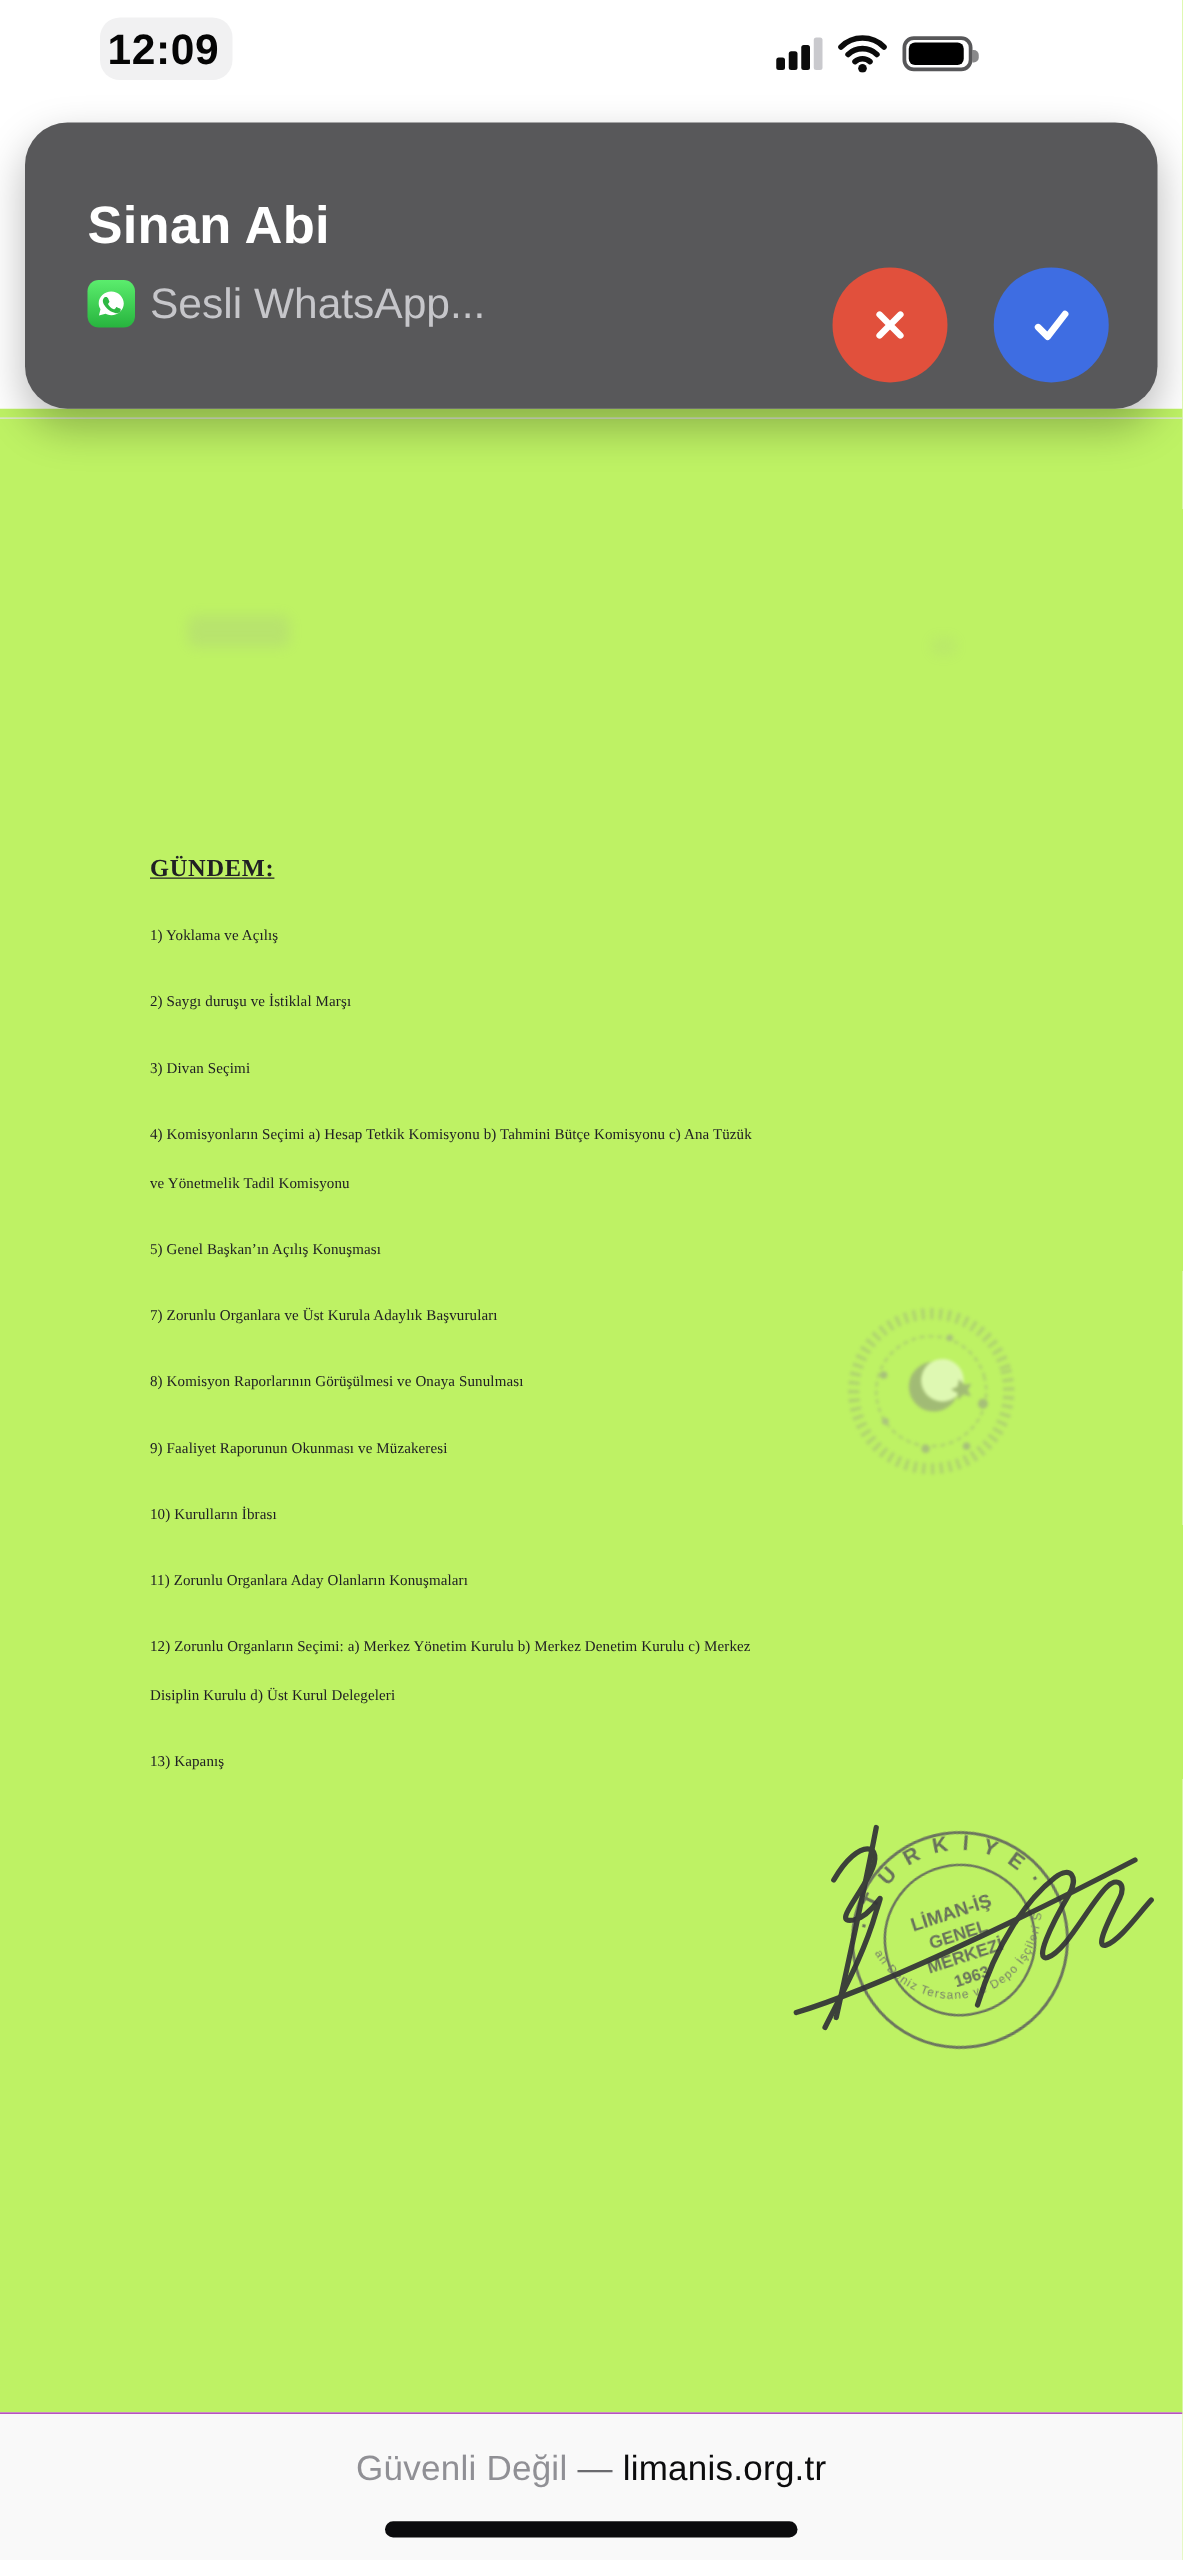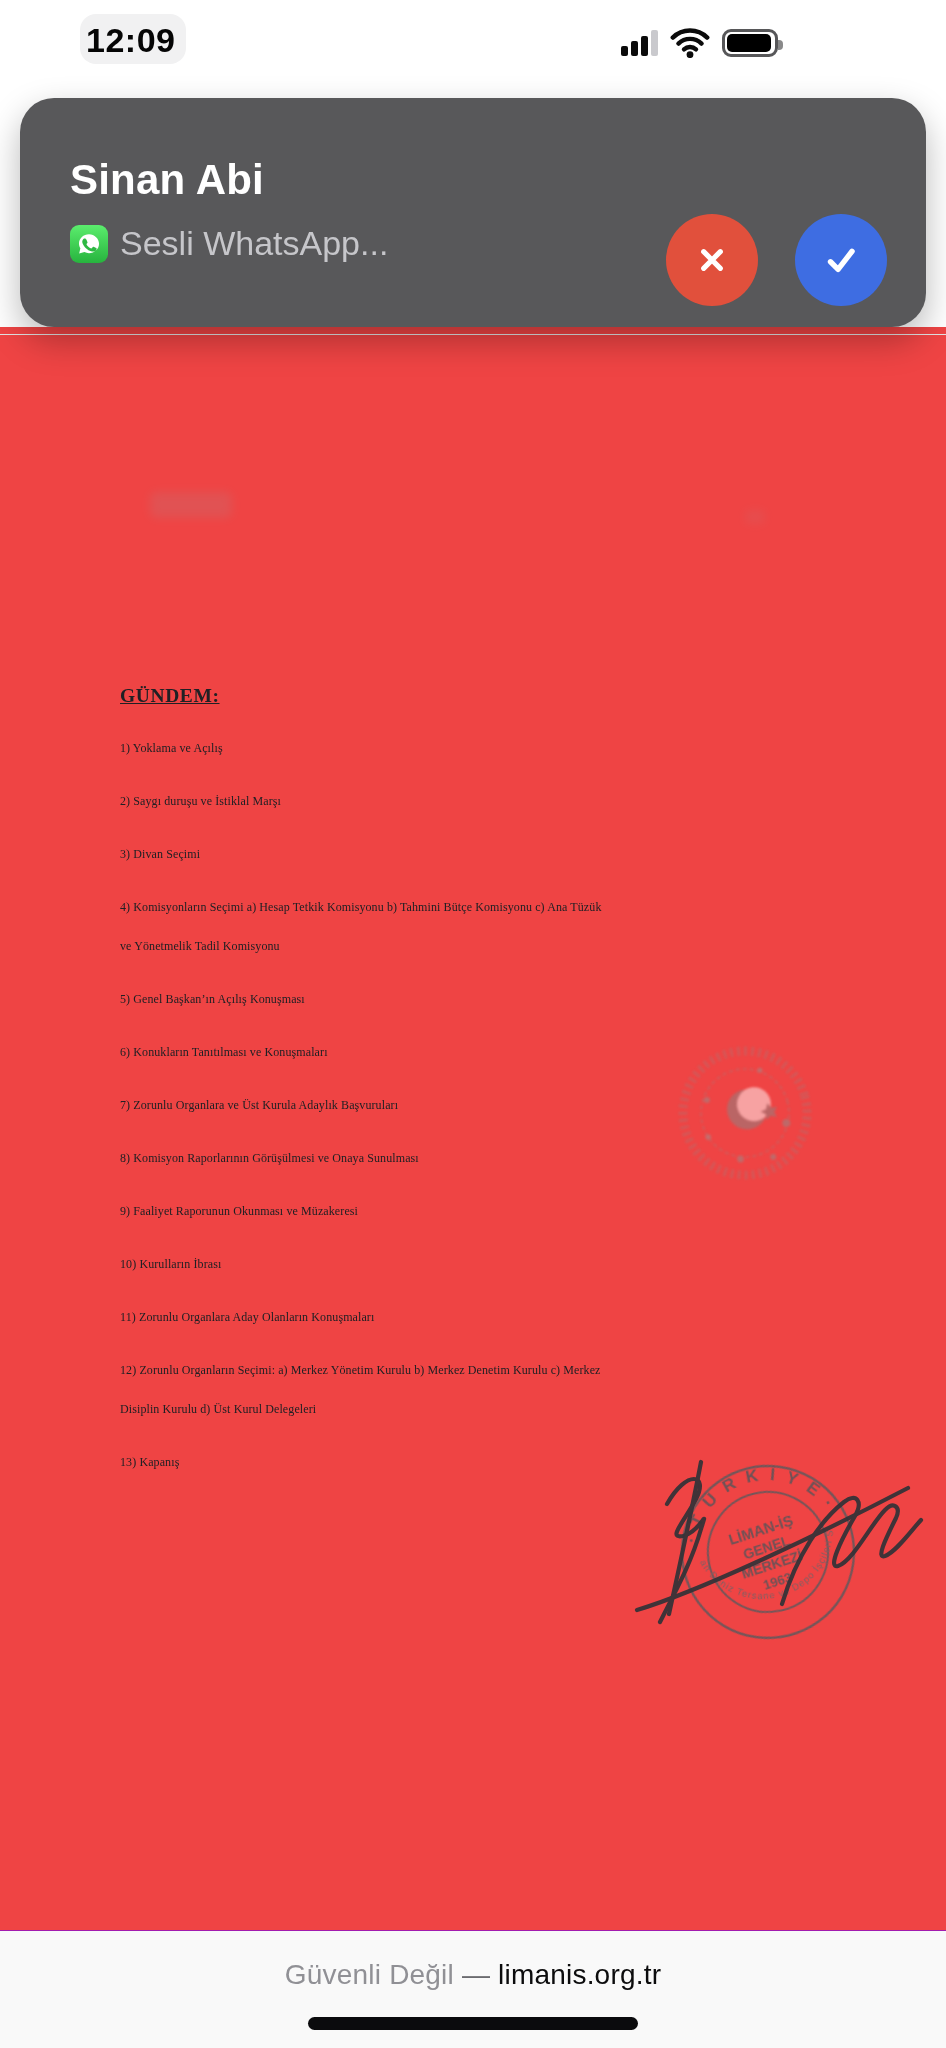--- a/index.html
+++ b/index.html
@@ -20,28 +20,28 @@
   .sig i:nth-child(4){height:26px;background:#c9c9cd;}
   .battery{position:relative;width:56px;height:28px;border:3px solid rgba(40,40,42,.78);border-radius:9px;box-sizing:border-box;}
   .battery .fill{position:absolute;left:2px;top:2px;bottom:2px;width:44px;background:#000;border-radius:5px;}
   .battery .nub{position:absolute;right:-8px;top:8px;width:5px;height:10px;border-radius:0 4px 4px 0;background:rgba(40,40,42,.55);}
   
   .call-banner{
     position:absolute;left:20px;top:98px;width:906px;height:229px;border-radius:34px;
     background:#58585a;z-index:10;box-shadow:0 14px 34px rgba(0,0,0,.28);
   }
   .cb-title{position:absolute;left:50px;top:58px;font-size:42px;font-weight:650;color:#ffffff;letter-spacing:.2px;}
-  .cb-subrow{position:absolute;left:50px;top:126px;display:flex;align-items:center;gap:12px;}
+  .cb-subrow{position:absolute;left:50px;top:126px;display:flex;align-items:flex-start;gap:12px;}
   .wa-icon{width:38px;height:38px;border-radius:9px;background:linear-gradient(180deg,#5bed6d 0%,#27b43e 100%);display:flex;align-items:center;justify-content:center;}
   .cb-subtitle{font-size:34px;color:#c6c6ca;font-weight:400;}
   .cb-btn{position:absolute;top:116px;width:92px;height:92px;border-radius:50%;border:none;display:flex;align-items:center;justify-content:center;cursor:pointer;padding:0;}
   .cb-decline{left:646px;background:#e1503c;}
   .cb-accept{left:775px;background:#3e6de2;}
   
-  .doc-page{position:absolute;left:0;top:327px;width:946px;height:1603px;background:#ef4444;z-index:1;}
+  .doc-page{position:absolute;left:0;top:327px;width:946px;height:1603px;background:#bef264;z-index:1;}
   .doc-top-edge{position:absolute;left:0;top:7px;width:946px;height:1px;background:#e3e3e3;}
   .faint-blob{position:absolute;background:#9a9aa0;filter:blur(5px);}
   .blob1{left:150px;top:165px;width:82px;height:26px;opacity:.16;border-radius:6px;}
   .blob2{left:745px;top:183px;width:20px;height:14px;opacity:.10;border-radius:4px;}
   .doc-content{
     position:absolute;left:120px;top:358px;width:740px;
     font-family:"Liberation Serif","DejaVu Serif",serif;
     color:#202024;filter:blur(.35px);
   }
   .doc-heading{font-size:19.5px;font-weight:700;text-decoration:underline;letter-spacing:.6px;line-height:22px;margin:0 0 31px 0;}
@@ -136,23 +136,20 @@
         </div>
         <div class="agenda-item">
           <div class="agenda-line">3) Divan Seçimi</div>
         </div>
         <div class="agenda-item">
           <div class="agenda-line">4) Komisyonların Seçimi   a) Hesap Tetkik Komisyonu  b) Tahmini Bütçe Komisyonu  c) Ana Tüzük</div>
           <div class="agenda-line cont">ve Yönetmelik Tadil Komisyonu</div>
         </div>
         <div class="agenda-item">
           <div class="agenda-line">5) Genel Başkan’ın Açılış Konuşması</div>
-        </div>
-        <div class="agenda-item">
-          <div class="agenda-line">6) Konukların Tanıtılması ve Konuşmaları</div>
         </div>
         <div class="agenda-item">
           <div class="agenda-line">7) Zorunlu Organlara  ve Üst Kurula  Adaylık  Başvuruları</div>
         </div>
         <div class="agenda-item">
           <div class="agenda-line">8) Komisyon  Raporlarının Görüşülmesi ve Onaya Sunulması</div>
         </div>
         <div class="agenda-item">
           <div class="agenda-line">9) Faaliyet Raporunun Okunması ve Müzakeresi</div>
         </div>

